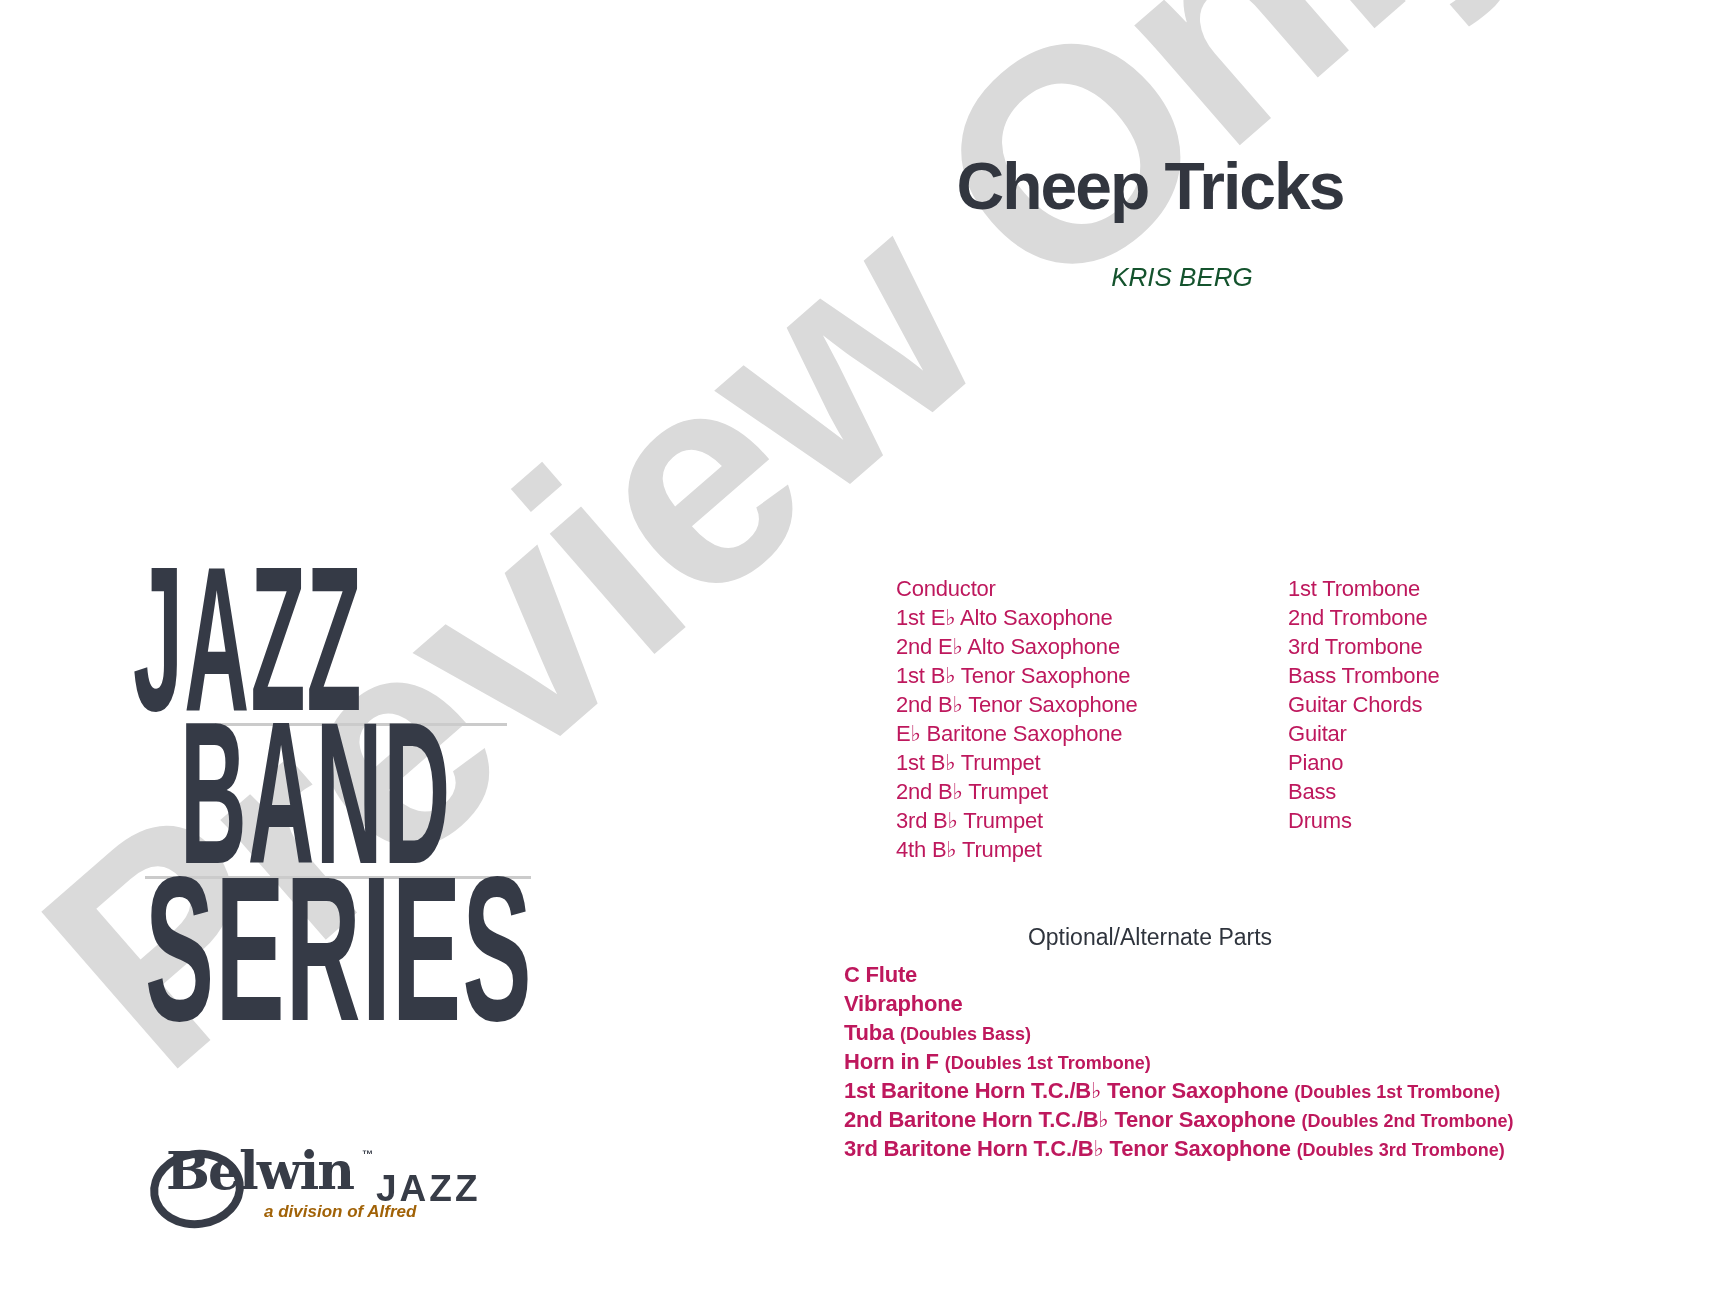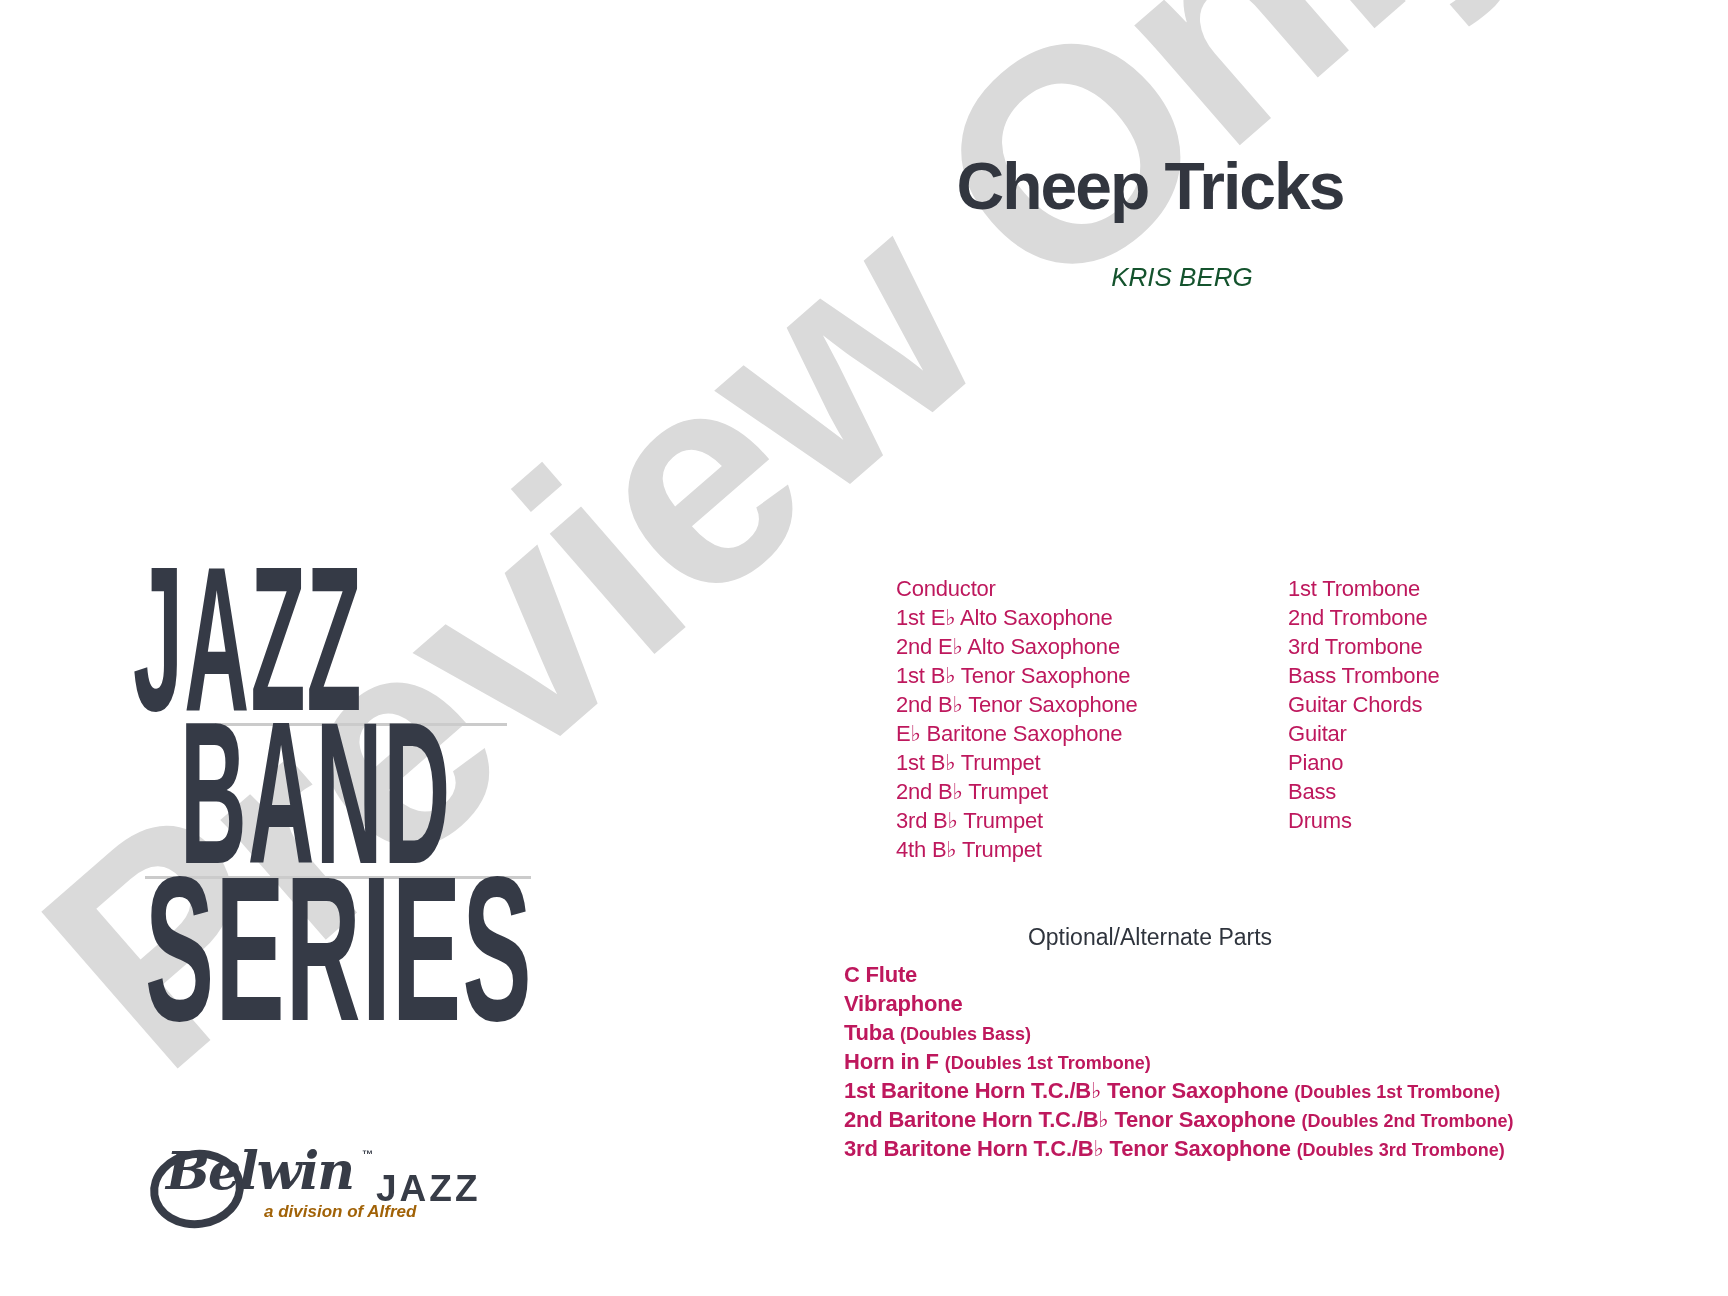--- a/index.html
+++ b/index.html
@@ -60,21 +60,21 @@
   
   .belwin{left:150px;top:1146px;width:360px;height:90px;}
   .belwin-oval{
     position:absolute;left:0px;top:4px;width:78px;height:62px;
     border:8px solid #373c47;border-radius:50%;
     transform:rotate(-8deg);
   }
   .belwin-script{
     position:absolute;left:16px;top:-6px;
     font-family:"DejaVu Serif","Liberation Serif",serif;
-    font-style:italic;font-weight:bold;font-size:52px;color:#373c47;
+    font-weight:bold;font-size:52px;color:#373c47;
     letter-spacing:-2px;
   }
   .belwin-tm{position:absolute;left:212px;top:2px;font-size:11px;color:#373c47;font-weight:bold;}
   .belwin-brand{
     position:absolute;left:226px;top:22px;
     font-size:37px;font-weight:bold;letter-spacing:3px;color:#373c47;
   }
   .belwin-tagline{
     position:absolute;left:90px;top:56px;
     font-size:17px;font-style:italic;font-weight:bold;color:#a16207;margin-left:24px;

